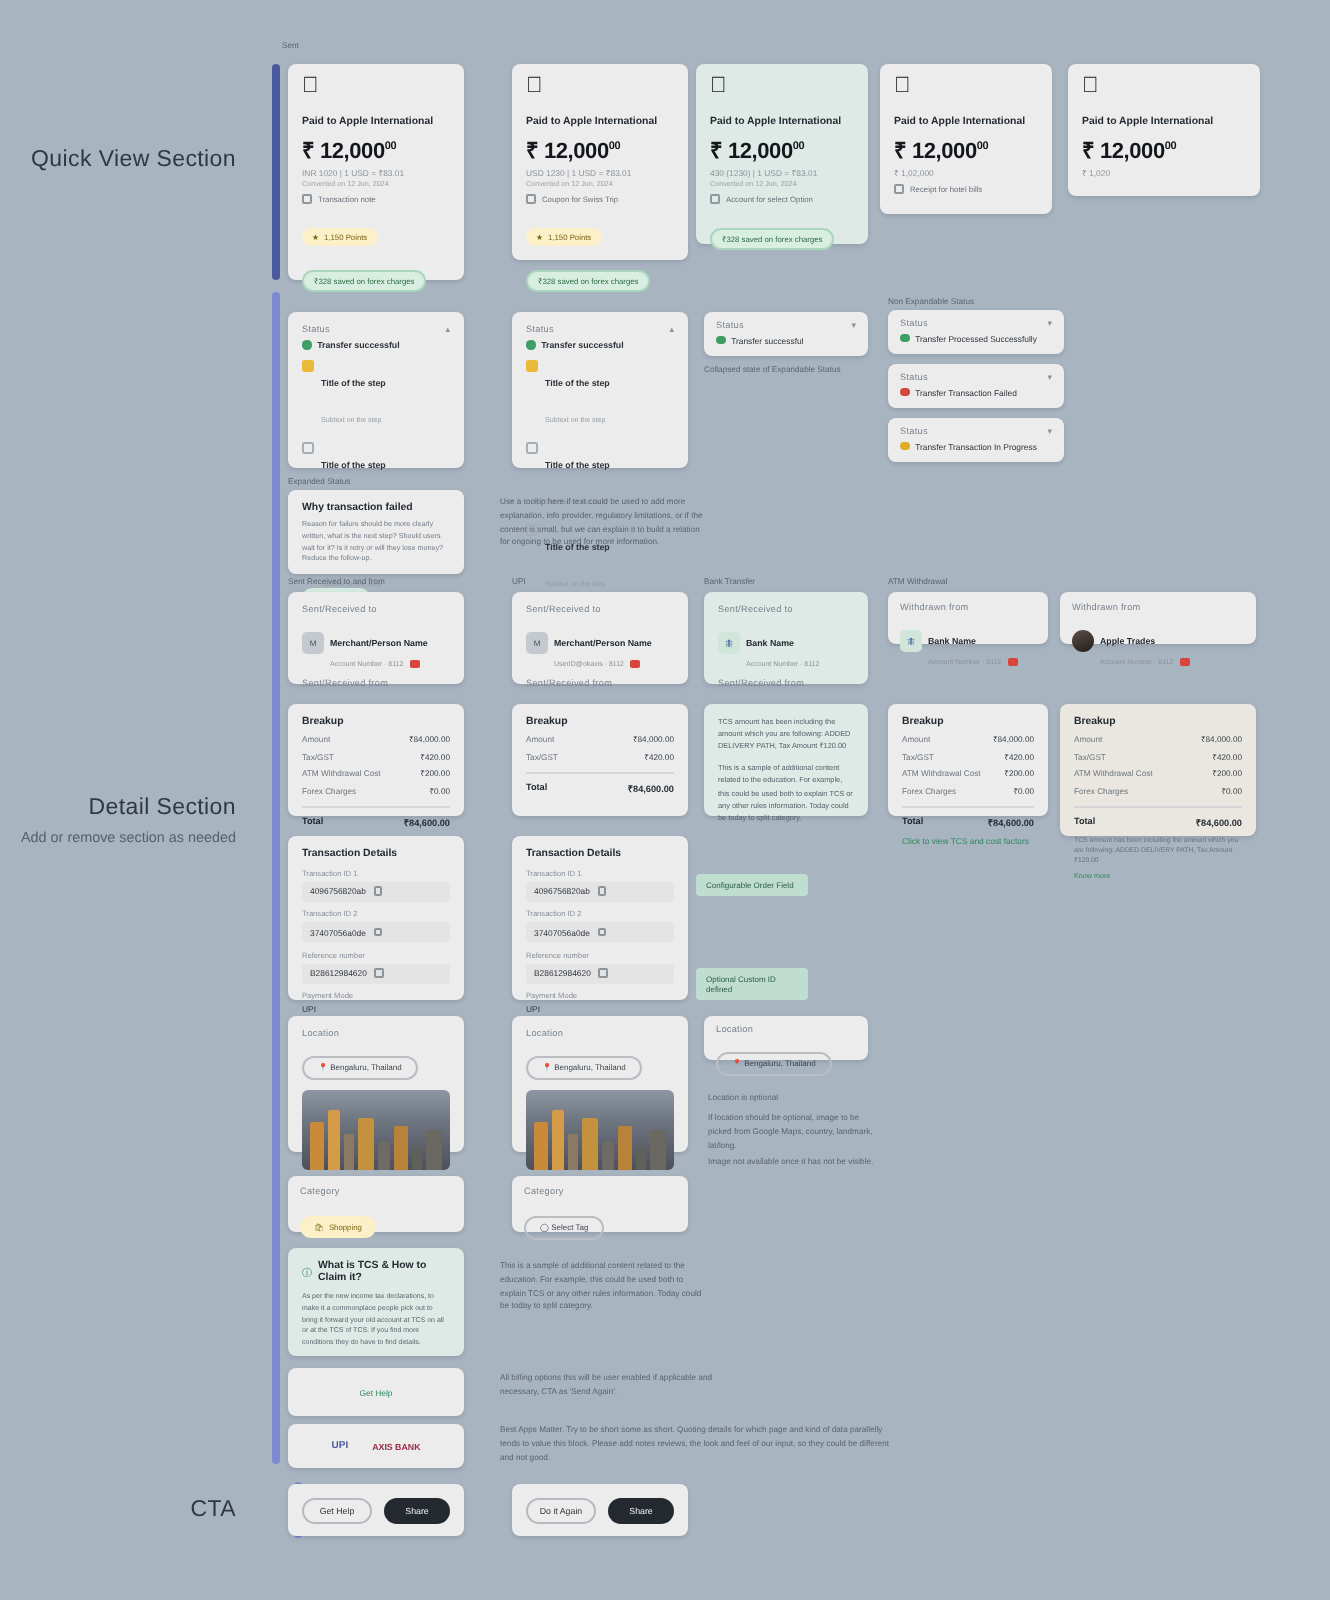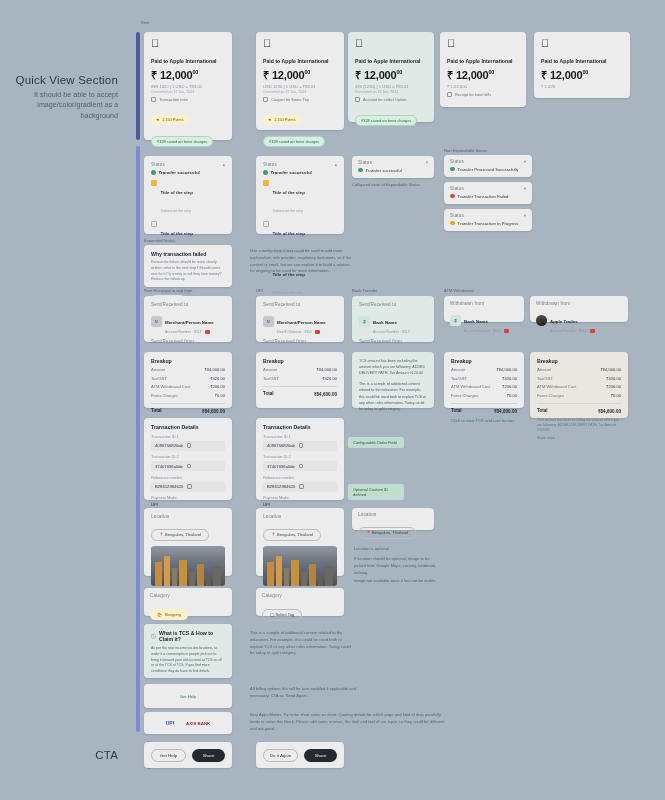--- a/index.html
+++ b/index.html
@@ -115,21 +115,24 @@
   .linkbox { background:#d5ebdf; border-radius:7px; padding:2.5px 7px; display:inline-block; font-size:4px; color:#2f6b46;}
   .pill-btn { border:.7px solid #b9bec3; border-radius:7px; font-size:4px; color:#3d454c; padding:2.5px 7px; display:inline-block;}
 </style>
 </head>
 <body>
 
 <div class="canvas">
 
   <div class="rail-label" style="top:74px;">
     <div class="t">Quick View Section</div>
-    <div class="s">It should be able to accept image/color/gradient as a background</div>
+  </div>
+  <div class="rail-label" style="top:398px;">
+    <div class="t">Detail Section</div>
+    <div class="s">Add or remove section as needed</div>
   </div>
   <div class="rail-label" style="top:749px;">
     <div class="t">CTA</div>
   </div>
 
   <div class="vbar" style="left:136px; top:32px; height:108px;"></div>
   <div class="vbar lite" style="left:136px; top:146px; height:586px;"></div>
   <div class="vbar lite" style="left:147px; top:741px; height:28px;"></div>
 
   <div class="capt" style="left:141px; top:20px;">Sent</div>

